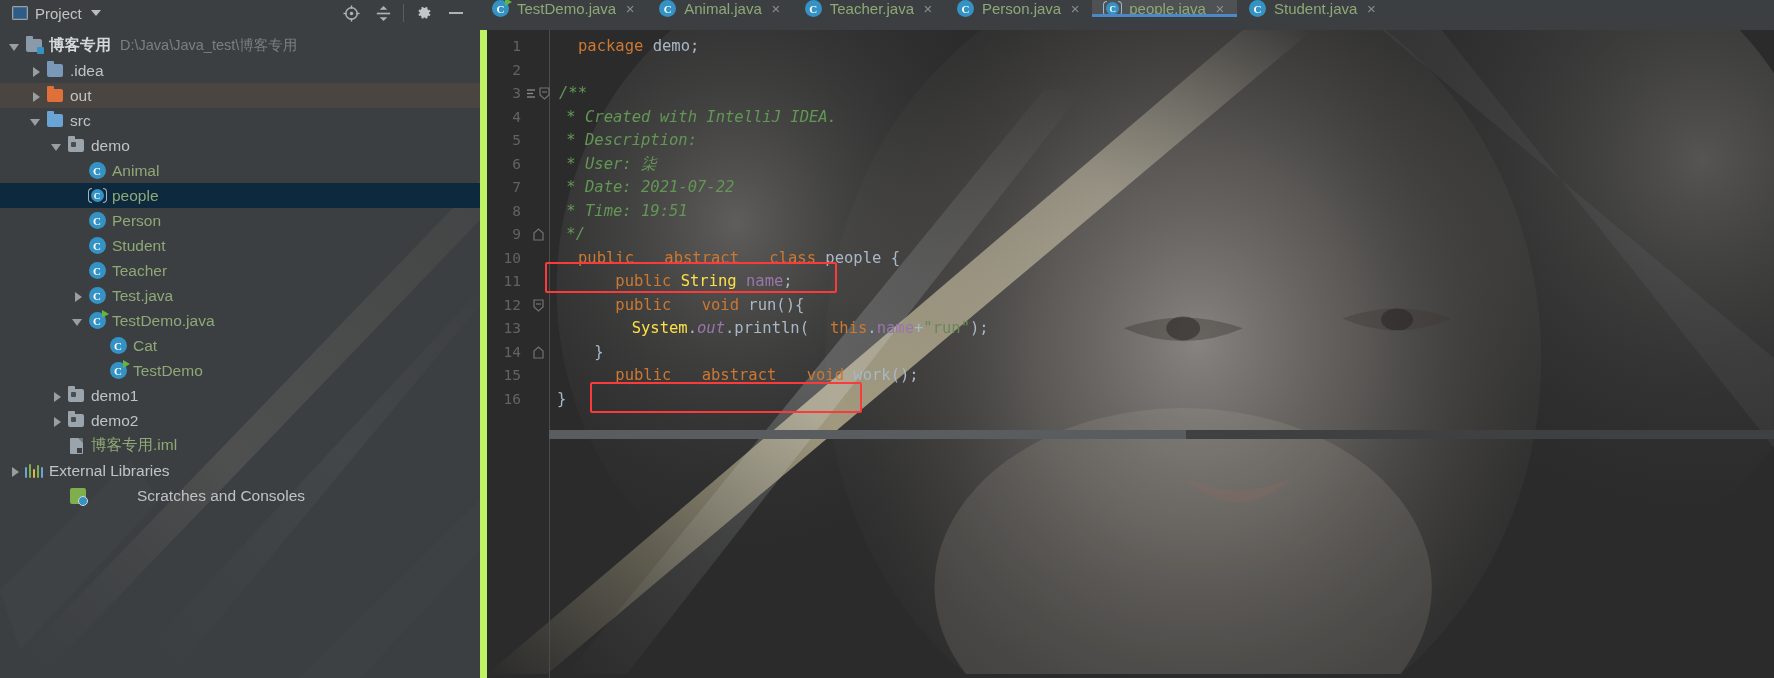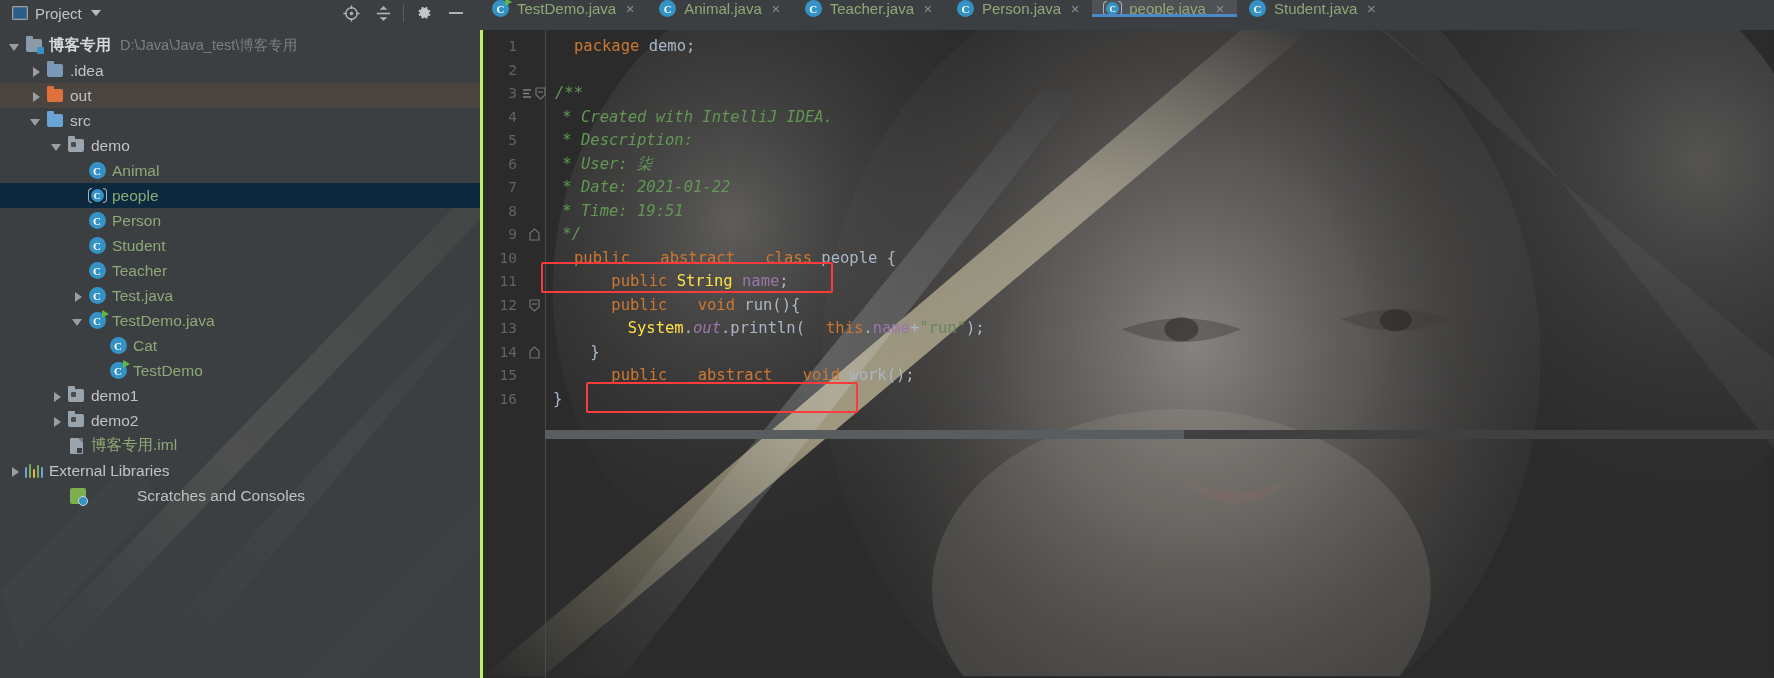--- a/index.html
+++ b/index.html
@@ -191,21 +191,21 @@
     position: relative;
   }
 
   
   .tree-pane {
     width: 480px;
     flex: 0 0 480px;
     background: #3c3f41;
     position: relative;
     overflow: hidden;
-    border-right: 3px solid #bef264;
+    border-right: 7px solid #bef264;
   }
   .tree-bg {
     position: absolute;
     inset: 0;
     pointer-events: none;
     opacity: .30;
   }
   .tree-list {
     position: relative;
     z-index: 2;
@@ -746,21 +746,21 @@
           <div class="line"><span class="lno">3</span><span class="fold" style="width: 24px; flex: 0 0 24px;"><svg width="24" height="13" viewBox="0 0 24 13">
                 <line x1="0" y1="3" x2="8" y2="3" stroke="#8a8d90" stroke-width="1.3"></line>
                 <line x1="0" y1="6.5" x2="6" y2="6.5" stroke="#8a8d90" stroke-width="1.3"></line>
                 <line x1="0" y1="10" x2="8" y2="10" stroke="#8a8d90" stroke-width="1.3"></line>
                 <path d="M13 1 h9 v7 l-4.5 4 L13 8z" fill="none" stroke="#6f7276" stroke-width="1.2"></path>
                 <line x1="15" y1="5" x2="20" y2="5" stroke="#6f7276" stroke-width="1.2"></line>
               </svg></span><span class="code-text"><span class="cmt">/**</span></span></div>
           <div class="line"><span class="lno">4</span><span class="fold"></span><span class="code-text"><span class="cmt"> * Created with IntelliJ IDEA.</span></span></div>
           <div class="line"><span class="lno">5</span><span class="fold"></span><span class="code-text"><span class="cmt"> * Description:</span></span></div>
           <div class="line"><span class="lno">6</span><span class="fold"></span><span class="code-text"><span class="cmt"> * User: 柒</span></span></div>
-          <div class="line"><span class="lno">7</span><span class="fold"></span><span class="code-text"><span class="cmt"> * Date: 2021-01-22</span></span></div>
+          <div class="line"><span class="lno">7</span><span class="fold"></span><span class="code-text"><span class="cmt"> * Date: 2021-07-22</span></span></div>
           <div class="line"><span class="lno">8</span><span class="fold"></span><span class="code-text"><span class="cmt"> * Time: 19:51</span></span></div>
           <div class="line"><span class="lno">9</span><span class="fold"><svg width="11" height="13" viewBox="0 0 11 13">
                 <path d="M1 12 h9 v-7 l-4.5 -4 L1 5z" fill="none" stroke="#6f7276" stroke-width="1.2"></path>
               </svg></span><span class="code-text"><span class="cmt"> */</span></span></div>
           <div class="line"><span class="lno">10</span><span class="fold"></span><span class="code-text"><span class="kw">public</span><span class="plain"> </span><span class="kw">abstract</span><span class="plain"> </span><span class="kw">class</span><span class="plain"> </span><span class="cls-name">people</span><span class="plain"> {</span></span></div>
           <div class="line"><span class="lno">11</span><span class="fold"></span><span class="code-text"><span class="plain">    </span><span class="kw">public</span><span class="plain"> </span><span class="typ">String</span><span class="plain"> </span><span class="fld">name</span><span class="plain">;</span></span></div>
           <div class="line"><span class="lno">12</span><span class="fold"><svg width="11" height="13" viewBox="0 0 11 13">
                 <path d="M1 1 h9 v7 l-4.5 4 L1 8z" fill="none" stroke="#6f7276" stroke-width="1.2"></path>
                 <line x1="3" y1="5" x2="8" y2="5" stroke="#6f7276" stroke-width="1.2"></line>
               </svg></span><span class="code-text"><span class="plain">    </span><span class="kw">public</span><span class="plain"> </span><span class="kw">void</span><span class="plain"> </span><span class="mth">run</span><span class="plain">(){</span></span></div>

